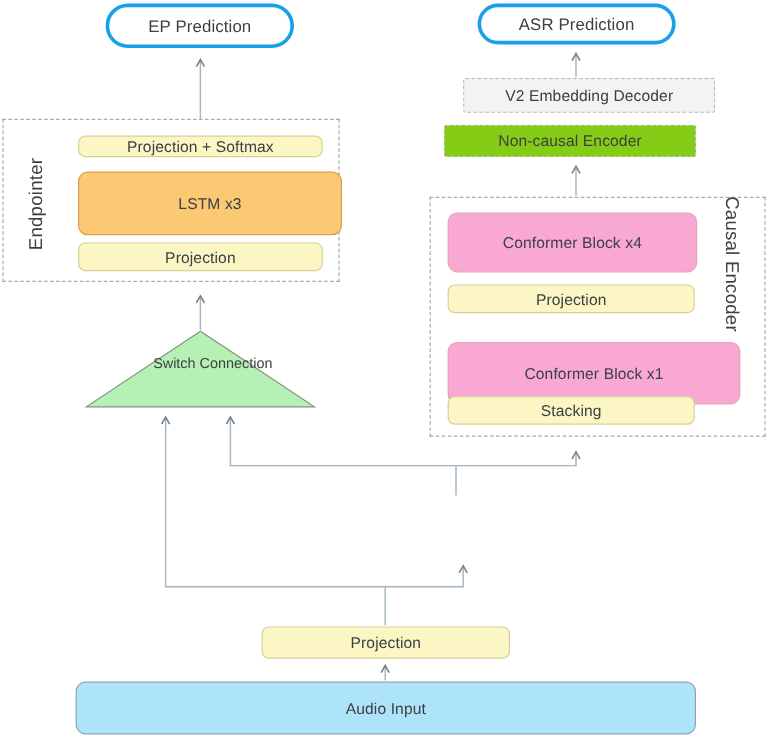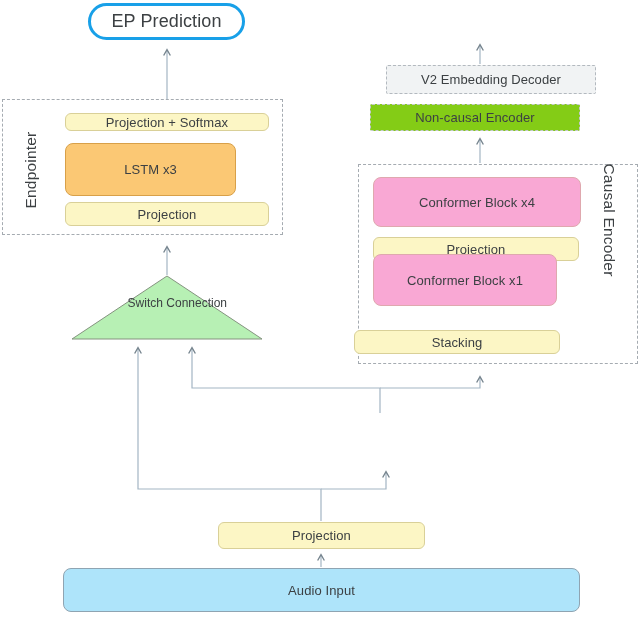--- a/index.html
+++ b/index.html
@@ -9,21 +9,21 @@
   }
   .canvas{position:absolute;inset:0;}
   svg.connectors{position:absolute;left:0;top:0;z-index:0;}
   .node{
     position:absolute;display:flex;align-items:center;justify-content:center;
     font-size:13px;color:#3C4043;z-index:2;box-sizing:border-box;text-align:center;
     letter-spacing:.1px;
   }
   .oval{
     background:#ffffff;border:3px solid #18A0E8;border-radius:20px;
-    font-size:18px;z-index:3;
+    font-size:14px;z-index:3;
   }
   .yellow{background:#FCF6C5;border:1px solid #D9D098;border-radius:6px;}
   .pink{background:#f9a8d4;border:1px solid #DFA8AE;border-radius:8px;}
   .orange{background:#FBC874;border:1px solid #D8A049;border-radius:8px;}
   .blue{background:#AEE4FA;border:1px solid #8FA4B2;border-radius:8px;}
   .grayl{background:#F1F3F4;border:1px dashed #B3B9BF;border-radius:2px;margin-left:16px;}
   .grayd{background:#84cc16;border:1px dashed #C3C8CD;border-radius:2px;}
   .group{
     position:absolute;border:1.5px dashed #A5ABB1;background:transparent;
     z-index:1;box-sizing:border-box;
@@ -68,35 +68,36 @@
 
       <path d="M380 413 L380 388 L192 388 L192 348" marker-end="url(#ah)"></path>
 
       <path d="M380 388 L480 388 L480 377" marker-end="url(#ah)"></path>
     </g>
 
     <polygon points="167,276 72,339 262,339" fill="#B7F0B4" stroke="#84937F" stroke-width="1"></polygon>
   </svg>
 
   <div class="node oval" style="left:88px;top:3px;width:157px;height:37px;">EP Prediction</div>
+  <div class="node oval" style="left:398px;top:3px;width:165px;height:34px;">ASR Prediction</div>
 
   <div class="node grayl" style="left:370px;top:65px;width:210px;height:29px;">V2 Embedding Decoder</div>
   <div class="node grayd" style="left:370px;top:104px;width:210px;height:27px;">Non-causal Encoder</div>
 
   <div class="group" style="left:2px;top:99px;width:281px;height:136px;"></div>
   <span class="vlabel ccw" style="left:31px;top:170px;">Endpointer</span>
   <div class="node yellow" style="left:65px;top:113px;width:204px;height:18px;">Projection + Softmax</div>
-  <div class="node orange" style="left:65px;top:143px;width:171px;height:53px;">LSTM x3</div>
+  <div class="node orange" style="left:65px;top:143px;width:220px;height:53px;">LSTM x3</div>
   <div class="node yellow" style="left:65px;top:202px;width:204px;height:24px;">Projection</div>
 
   <div class="group" style="left:358px;top:164px;width:280px;height:200px;"></div>
   <span class="vlabel cw" style="left:609px;top:220px;">Causal Encoder</span>
   <div class="node pink" style="left:373px;top:177px;width:208px;height:50px;">Conformer Block x4</div>
   <div class="node yellow" style="left:373px;top:237px;width:206px;height:24px;">Projection</div>
-  <div class="node pink" style="left:373px;top:254px;width:184px;height:52px;">Conformer Block x1</div>
-  <div class="node yellow" style="left:354px;top:330px;width:206px;height:24px;">Stacking</div>
+  <div class="node pink" style="left:373px;top:285px;width:244px;height:52px;">Conformer Block x1</div>
+  <div class="node yellow" style="left:373px;top:330px;width:206px;height:24px;">Stacking</div>
 
   <div class="tri-label" style="left:107px;top:295px;">Switch Connection</div>
 
   <div class="node yellow" style="left:218px;top:522px;width:207px;height:27px;">Projection</div>
   <div class="node blue" style="left:63px;top:568px;width:517px;height:44px;">Audio Input</div>
 
 </div>
 
 </body></html>

